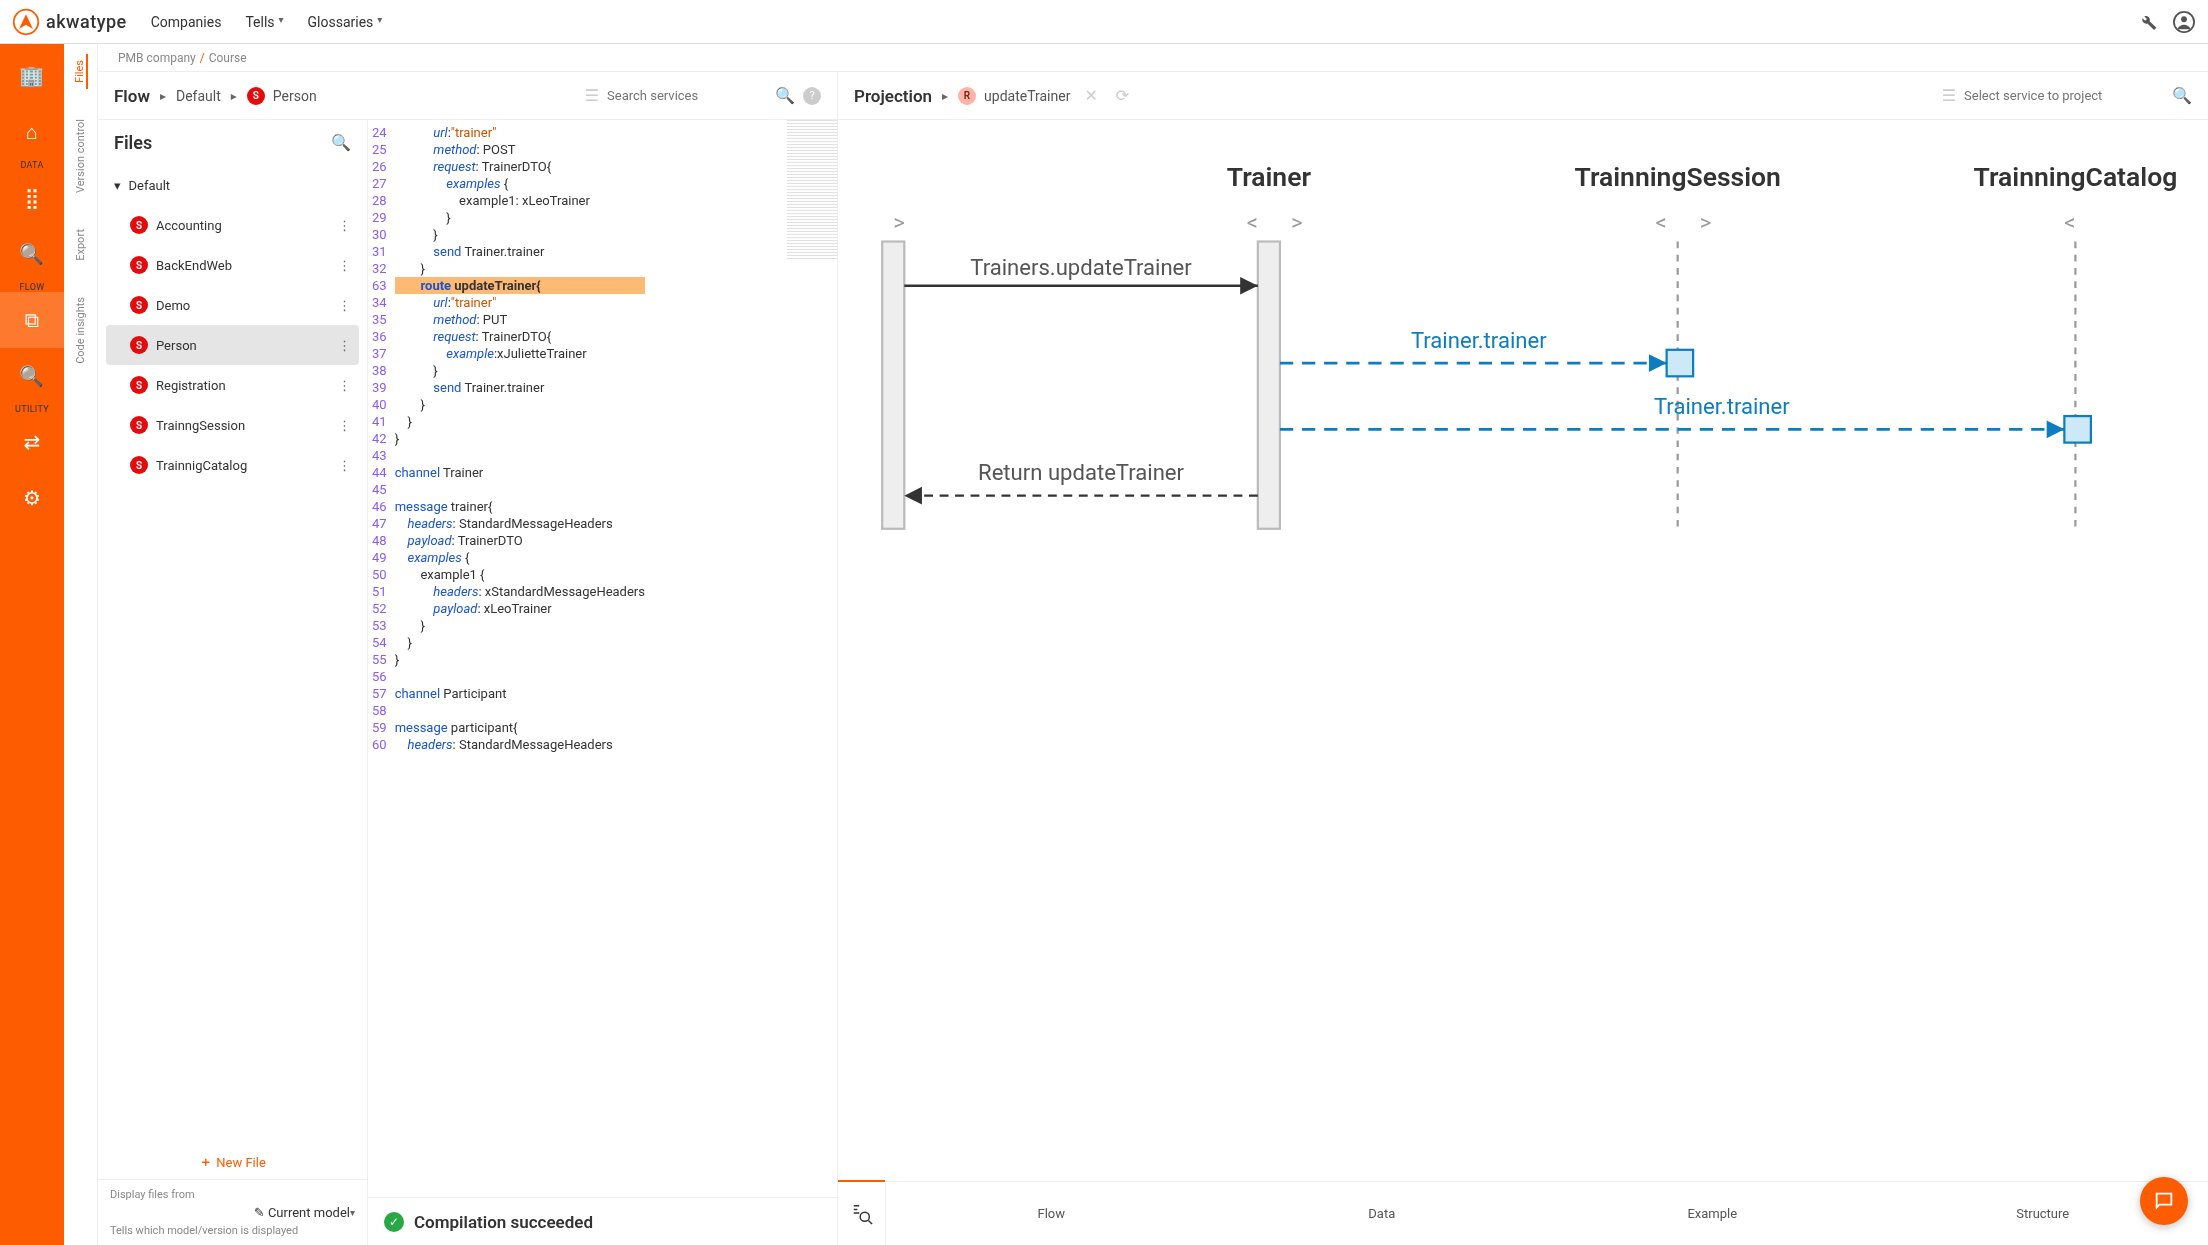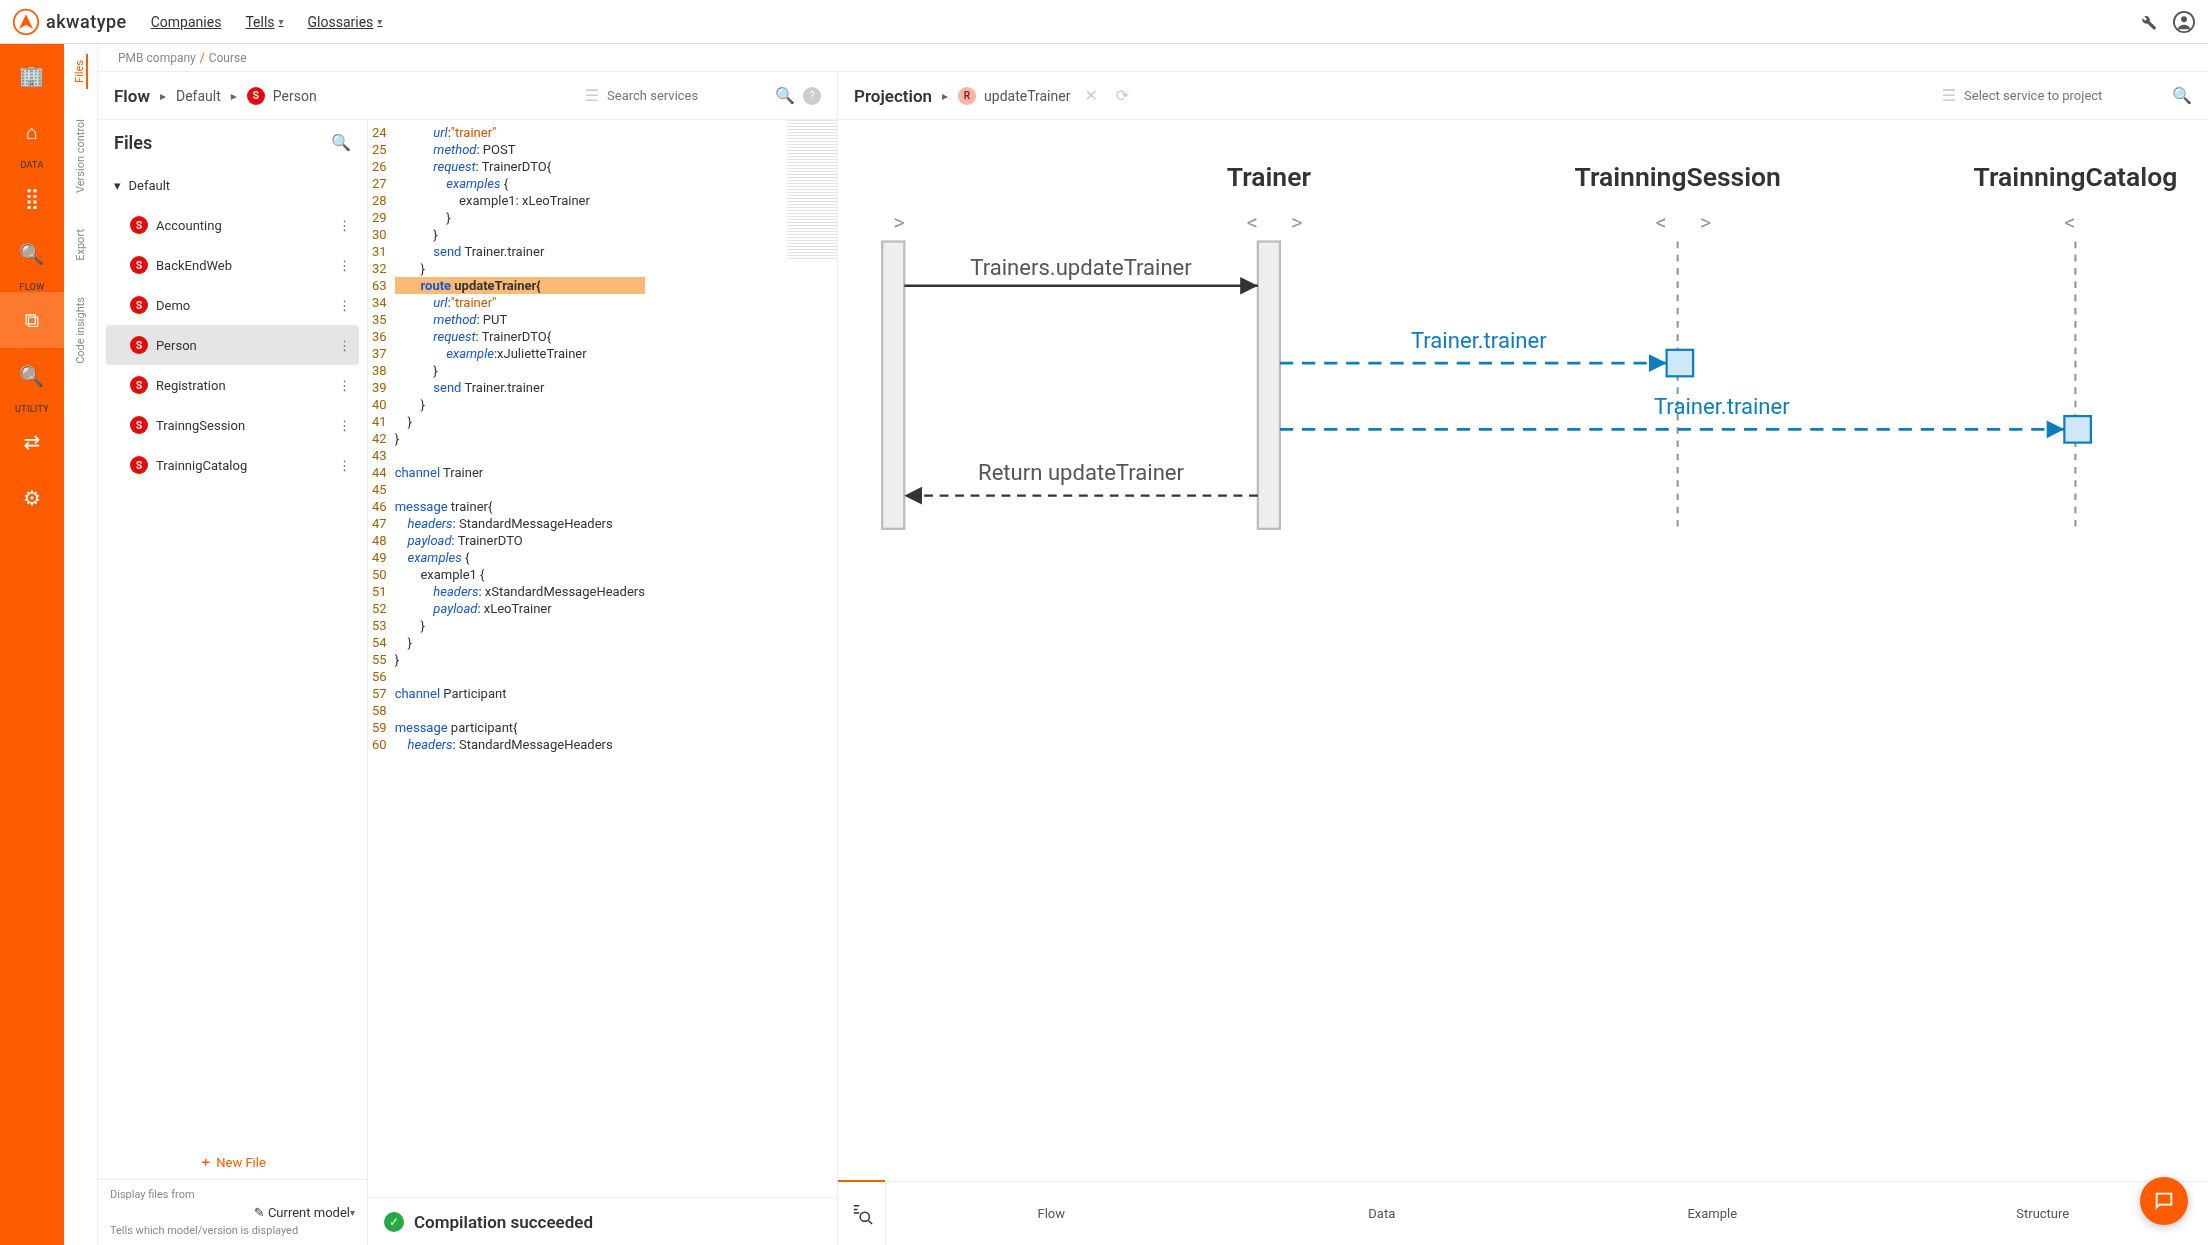--- a/index.html
+++ b/index.html
@@ -3,21 +3,21 @@
 <meta charset="utf-8">
 <style>
 * { margin:0; padding:0; box-sizing:border-box; font-family:-apple-system,BlinkMacSystemFont,"Segoe UI",Roboto,sans-serif; }
 body { background:#fff; color:#333; overflow:hidden; }
 .app { display:flex; flex-direction:column; height:100vh; width:100vw; }
 .topbar { display:flex; align-items:center; height:44px; padding:0 12px; border-bottom:1px solid #ddd; }
 .logo { display:flex; align-items:center; gap:6px; margin-right:24px; }
 .logo-icon { width:28px; height:28px; }
 .logo-text { font-size:18px; font-weight:500; letter-spacing:0.5px; }
 .topnav { display:flex; gap:24px; }
-.topnav-item { font-size:14px; color:#333; cursor:pointer; display:flex; align-items:center; gap:4px;text-decoration:underline; }
+.topnav-item { font-size:14px; color:#333; cursor:pointer; display:flex; align-items:flex-start; gap:4px; }
 .topbar-right { margin-left:auto; display:flex; gap:12px; align-items:center; }
 .icon-btn { width:24px; height:24px; display:flex; align-items:center; justify-content:center; cursor:pointer; color:#555; }
 .main { display:flex; flex:1; overflow:hidden; }
 .sidebar-left { width:64px; background:#fd5c00; display:flex; flex-direction:column; align-items:center; padding-top:4px; }
 .sidebar-left .sl-item { width:64px; height:56px; display:flex; flex-direction:column; align-items:center; justify-content:center; color:#fff; cursor:pointer; gap:2px; }
 .sidebar-left .sl-item.sel { background:rgba(255,255,255,0.18); }
 .sidebar-left .sl-label { font-size:9px; text-transform:uppercase; letter-spacing:0.3px; }
 .sidebar-left .sl-icon { font-size:20px; }
 .vtabs { width:34px; background:#fff; border-right:1px solid #eee; display:flex; flex-direction:column; align-items:center; padding-top:10px; gap:24px; }
 .vtab { writing-mode:vertical-rl; transform:rotate(180deg); font-size:11px; color:#888; cursor:pointer; display:flex; align-items:center; gap:4px; padding:6px 0; }
@@ -45,21 +45,21 @@
 .tree-row { display:flex; align-items:center; height:40px; padding:0 8px; border-radius:4px; cursor:pointer; font-size:13px; }
 .tree-row.sel { background:#e5e5e5; }
 .tree-row .lbl { flex:1; margin-left:8px; }
 .tree-row .more { color:#666; cursor:pointer; }
 .files-actions { padding:8px; display:flex; justify-content:center; }
 .new-file { color:#fd5c00; font-size:13px; cursor:pointer; display:flex; align-items:center; gap:4px; }
 .files-foot { padding:8px 12px; border-top:1px solid #eee; font-size:11px; color:#888; }
 .files-foot .sel-model { display:flex; align-items:center; justify-content:flex-end; font-size:13px; color:#333; padding:4px 0; }
 .editor-col { flex:1; display:flex; flex-direction:column; overflow:hidden; position:relative; }
 .editor { flex:1; display:flex; font-family:Menlo,Consolas,monospace; font-size:13px; overflow:auto; position:relative; }
-.gutter { background:#fff; color:#a16207; text-align:left; padding:4px 8px 4px 4px; user-select:none; }
+.gutter { background:#fff; color:#8b5cf6; text-align:left; padding:4px 8px 4px 4px; user-select:none; }
 .gutter div { height:17px; line-height:17px; }
 .code { padding:4px 0; }
 .code div { height:17px; line-height:17px; white-space:pre; }
 .code .hl { background:#fdba74;font-weight:bold; }
 .kw { color:#1a55cc; }
 .str { color:#cc5500; }
 .it { font-style:italic; color:#1a55cc; }
 .minimap { position:absolute; right:0; top:0; width:50px; height:140px; opacity:0.25; background:
   repeating-linear-gradient(#888 0 1px, transparent 1px 3px);
 }

